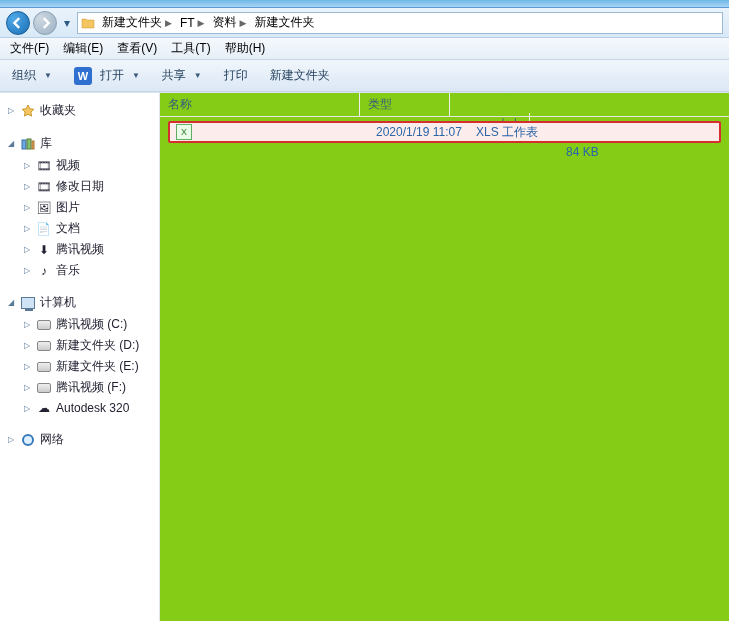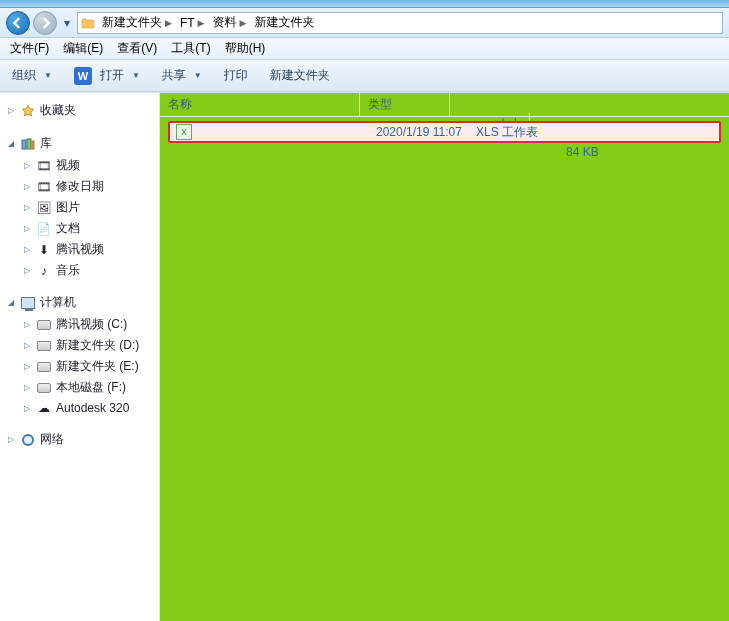--- a/index.html
+++ b/index.html
@@ -222,21 +222,21 @@
           <span class="ic">
             <span class="drive-ic"></span>
           </span>
           <span>新建文件夹 (E:)</span>
         </div>
       <div class="sb-child">
           <span class="tri">▷</span>
           <span class="ic">
             <span class="drive-ic"></span>
           </span>
-          <span>本地磁盘 (F:)</span>
+          <span>腾讯视频 (F:)</span>
         </div>
       <div class="sb-child">
           <span class="tri">▷</span>
           <span class="ic">☁</span>
           <span>Autodesk 320</span>
         </div>
     </div>
 
     <div class="sb-group">
       <div class="sb-header">

